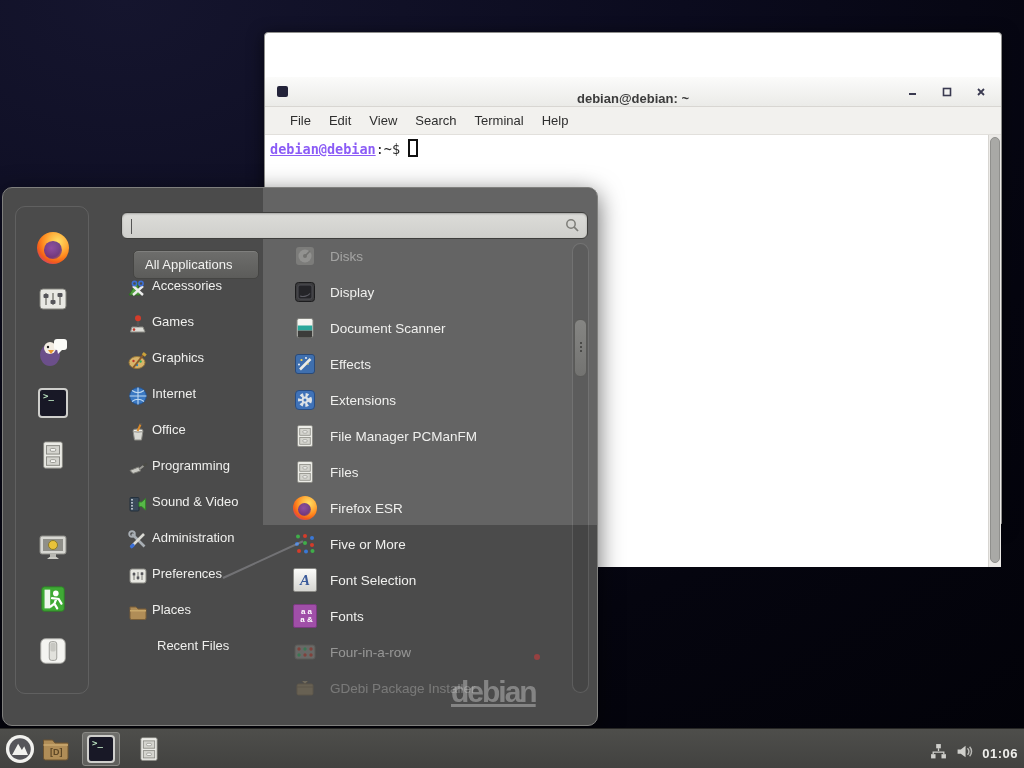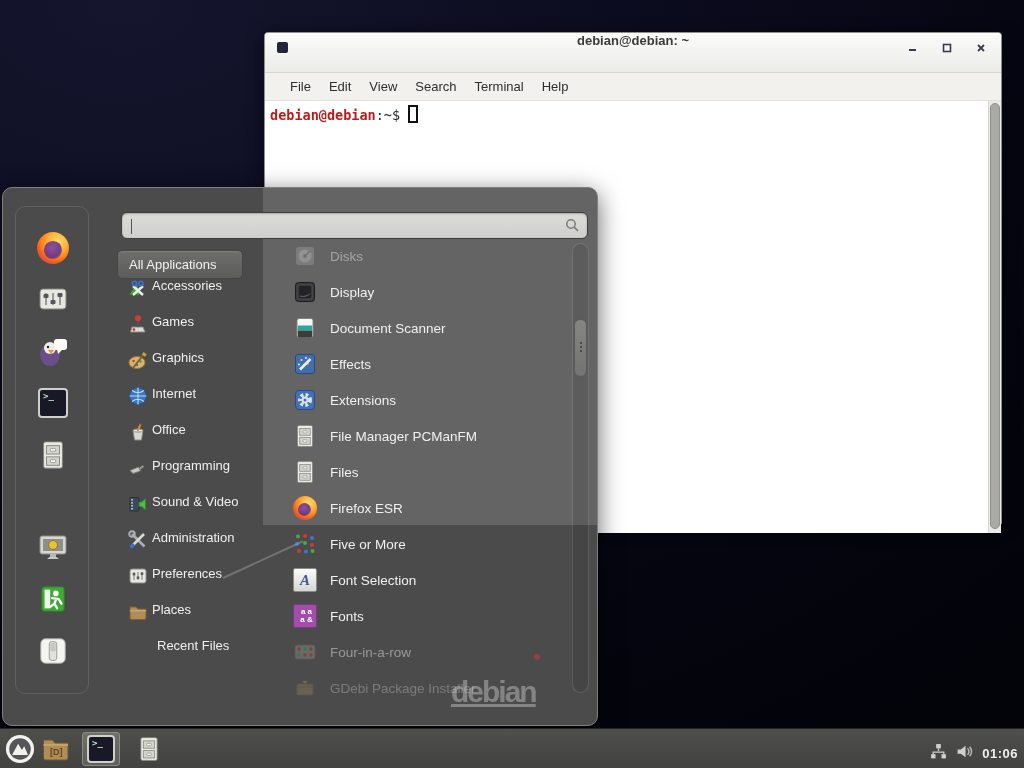--- a/index.html
+++ b/index.html
@@ -4,34 +4,34 @@
 <style>
   * { margin:0; padding:0; box-sizing:border-box; }
   html,body { width:1024px; height:768px; overflow:hidden; background:#000; }
   body { font-family:"Liberation Sans", sans-serif; }
   .screen { position:relative; width:1024px; height:768px; overflow:hidden;
     background: radial-gradient(1400px 1000px at 12% 0%, #15152e 0%, #0b0b1e 40%, #05050f 70%, #020208 100%); }
 
   
   .term-window { position:absolute; left:264px; top:32px; width:738px; height:492px; z-index:10;
     border:1px solid #8f8f8c; border-radius:4px 4px 0 0; box-shadow:0 3px 16px rgba(0,0,0,.6); background:#fff; }
-  .titlebar { position:relative; height:40px; border-radius:3px 3px 0 0;
+  .titlebar { position:relative; height:30px; border-radius:3px 3px 0 0;
     background:linear-gradient(#fbfbfa, #ebebe8); border-bottom:1px solid #d8d6d2;
-    display:flex; align-items:flex-start; }
+    display:flex; align-items:flex-end;margin-top:44px; }
   .title-icon { position:absolute; left:12px; top:9px; width:11px; height:11px; background:#23233a; border-radius:2px; }
   .title-text { width:100%; text-align:center; font-size:13px; font-weight:bold; color:#3b3b3b; }
   .win-controls { position:absolute; right:14px; top:0; height:30px; display:flex; align-items:center; gap:21px; }
   .wc { width:13px; height:13px; display:flex; align-items:center; justify-content:center; cursor:default; }
   .wc svg { display:block; }
   .menubar { height:28px; background:#f2f1ee; border-bottom:1px solid #e2e0dc;
     display:flex; align-items:center; padding-left:16px; }
   .menubar .mi { font-size:13px; color:#2e2e2e; padding:5px 9px; }
   .term-body { position:relative; height:432px; background:#ffffff; }
   .prompt-line { padding:4px 2px 0 5px; font-family:"DejaVu Sans Mono", monospace; font-size:13.5px; line-height:20px; white-space:pre; }
-  .prompt-user { color:#b91c1c; font-weight:bold; }
+  .prompt-user { color:#8b5cf6; font-weight:bold;text-decoration:underline; }
   .prompt-sym { color:#2b2b2b; }
   .term-cursor { display:inline-block; width:10px; height:18px; border:2px solid #111; background:#fff; vertical-align:text-bottom; margin-left:8px; }
   .term-scrollbar { position:absolute; right:0; top:0; width:13px; height:432px; background:#eceae7; border-left:1px solid #d7d5d1; }
   .term-scroll-thumb { position:absolute; left:1px; top:2px; width:10px; height:426px; background:#a9a9a6; border-radius:6px; border:1px solid #90908d; }
 
   
   .app-menu { position:absolute; left:2px; top:187px; width:596px; height:539px; z-index:20;
     background:#4b4b4b; border:1px solid #7f7f7d; border-radius:10px; box-shadow:0 6px 24px rgba(0,0,0,.6); overflow:hidden; }
   .lite-zone { position:absolute; left:260px; top:0; width:336px; height:337px; background:rgba(255,255,255,.14);
     border-top-right-radius:10px; z-index:0; }
@@ -47,21 +47,21 @@
   .fav svg { display:block; }
 
   .search-wrap { position:absolute; left:118px; top:24px; width:467px; height:27px; z-index:2;
     background:linear-gradient(#dcdcd9,#cfcfcb); border:1px solid #3e3e3c; border-radius:6px;
     box-shadow:inset 0 1px 2px rgba(0,0,0,.25); }
   .search-input { position:absolute; left:8px; top:2px; width:420px; height:21px; border:none; outline:none;
     background:transparent; font-size:13px; color:#222; }
   .search-caret { position:absolute; left:9px; top:6px; width:1px; height:15px; background:#555; }
   .search-icon { position:absolute; right:7px; top:5px; }
 
-  .all-apps-btn { position:absolute; left:114px; top:62px; width:126px; height:29px; z-index:2;
+  .all-apps-btn { position:absolute; left:130px; top:62px; width:126px; height:29px; z-index:2;
     background:linear-gradient(#6e6e6c,#5c5c5a); border:1px solid #454543; border-radius:5px;
     box-shadow:inset 0 1px 0 rgba(255,255,255,.12); display:flex; align-items:center; padding-left:11px;
     font-size:13px; color:#f2f2f0; }
 
   .cat-col { position:absolute; left:118px; top:90px; width:160px; z-index:2; }
   .cat-row { height:36px; display:flex; padding-left:7px; gap:4px; }
   .cat-row .cic { width:20px; height:20px; flex:0 0 20px; display:flex; align-items:center; justify-content:center; }
   .cat-row .clbl { font-size:13px; color:#efefed; }
   .cat-row.no-icon { padding-left:36px; }
 

